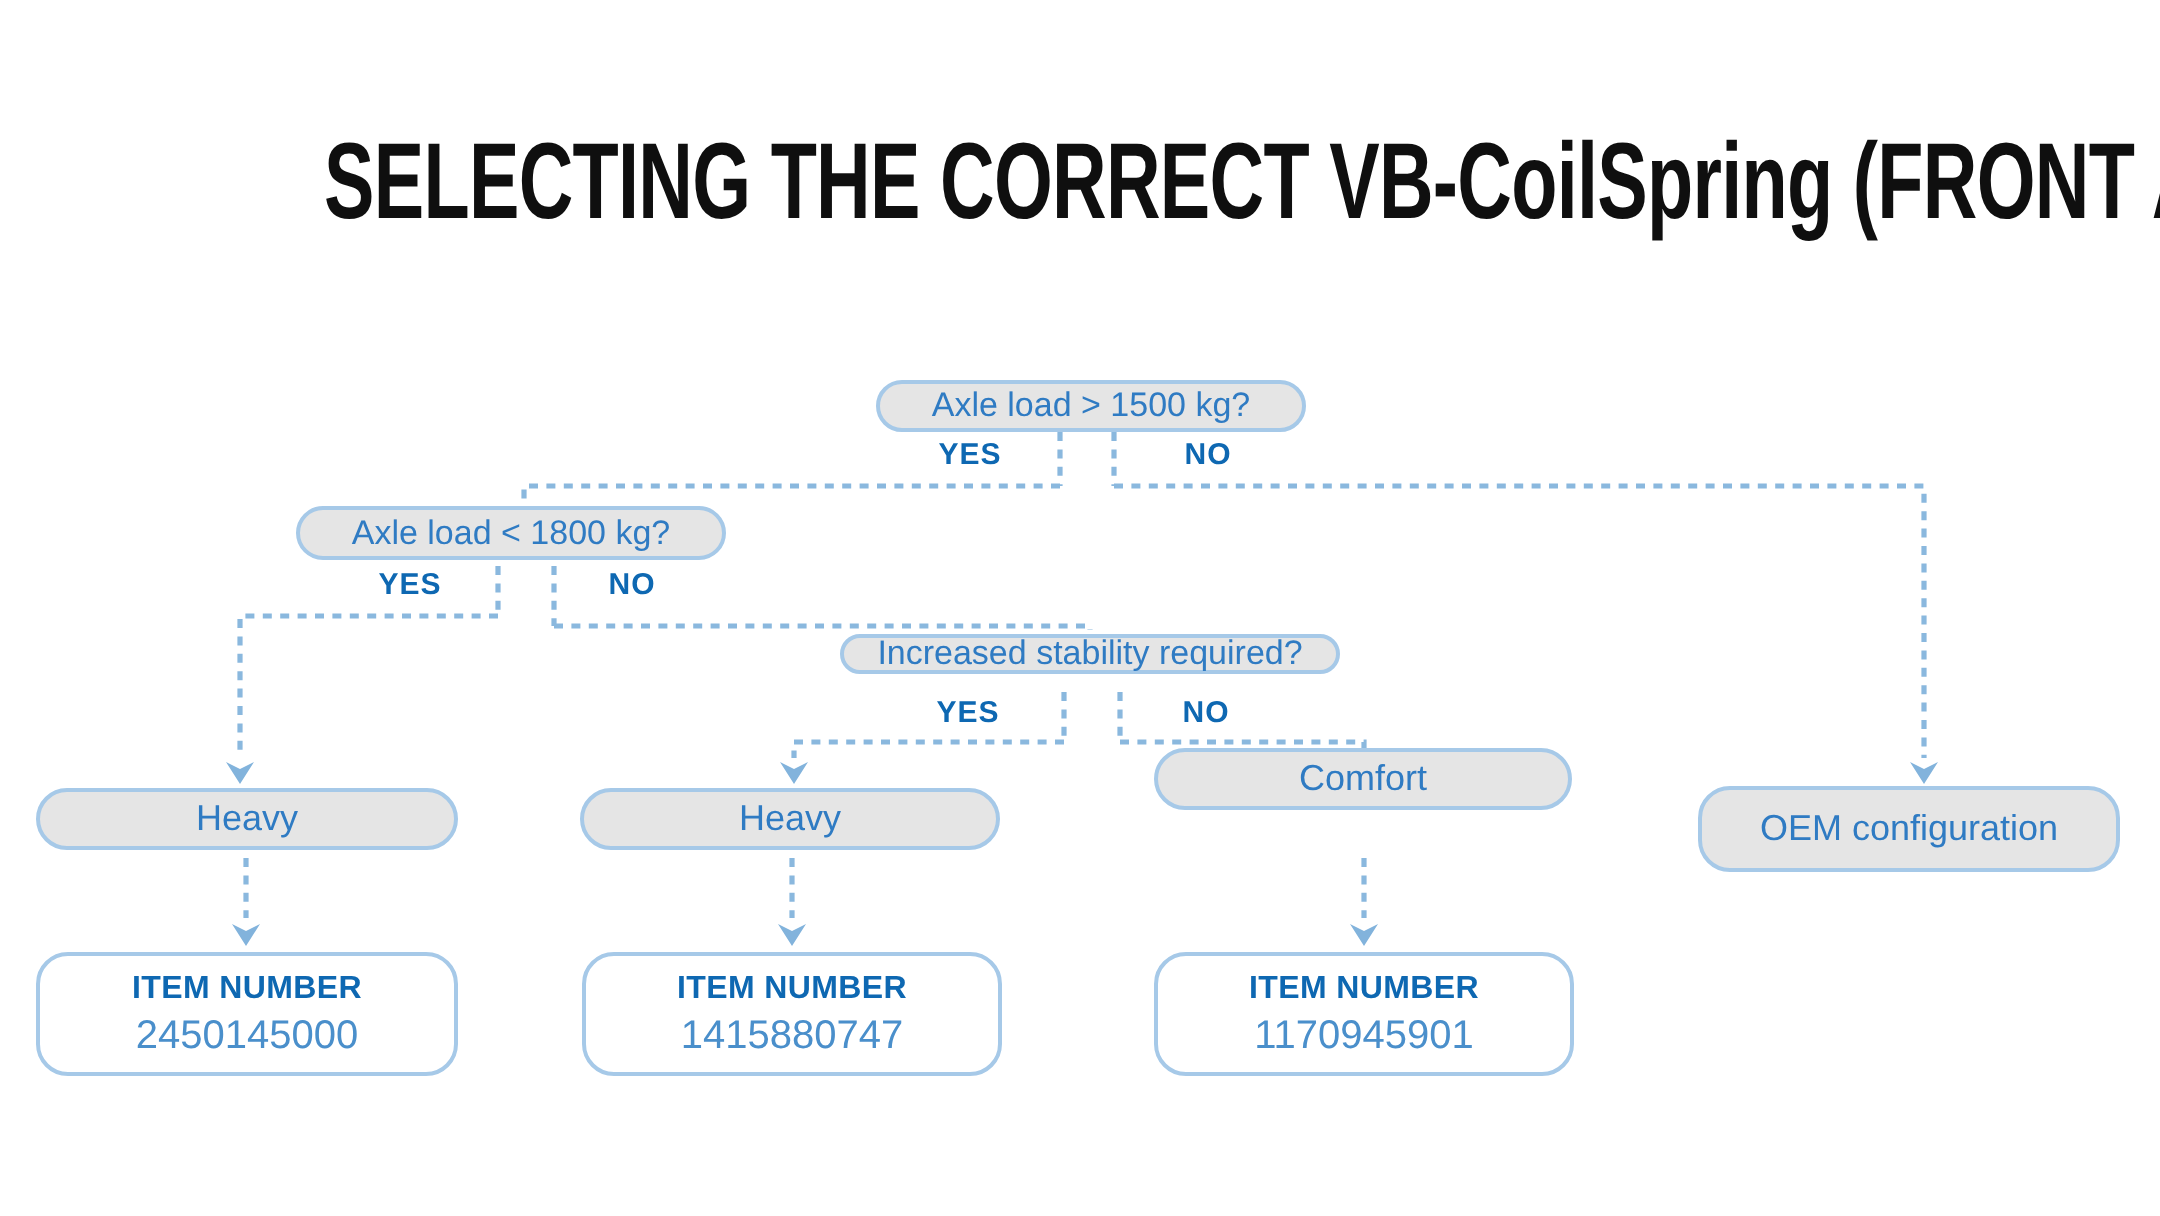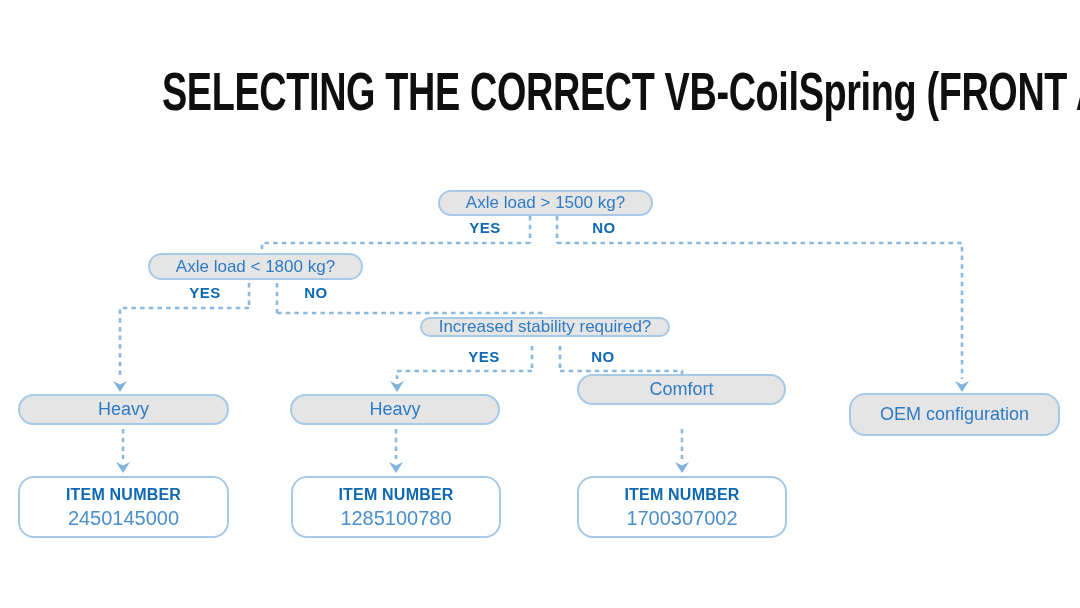--- a/index.html
+++ b/index.html
@@ -85,20 +85,20 @@
   <div class="rbox" style="left:290px;top:394px;width:210px;height:31px;">Heavy</div>
   <div class="rbox" style="left:577px;top:374px;width:209px;height:31px;">Comfort</div>
   <div class="rbox" style="left:849px;top:393px;width:211px;height:43px;">OEM configuration</div>
 
   <div class="ibox" style="left:18px;top:476px;width:211px;height:62px;">
     <div class="ihead">ITEM NUMBER</div>
     <div class="inum">2450145000</div>
   </div>
   <div class="ibox" style="left:291px;top:476px;width:210px;height:62px;">
     <div class="ihead">ITEM NUMBER</div>
-    <div class="inum">1285100780</div>
+    <div class="inum">1415880747</div>
   </div>
   <div class="ibox" style="left:577px;top:476px;width:210px;height:62px;">
     <div class="ihead">ITEM NUMBER</div>
-    <div class="inum">1700307002</div>
+    <div class="inum">1170945901</div>
   </div>
 
 </div>
 
 </body></html>

